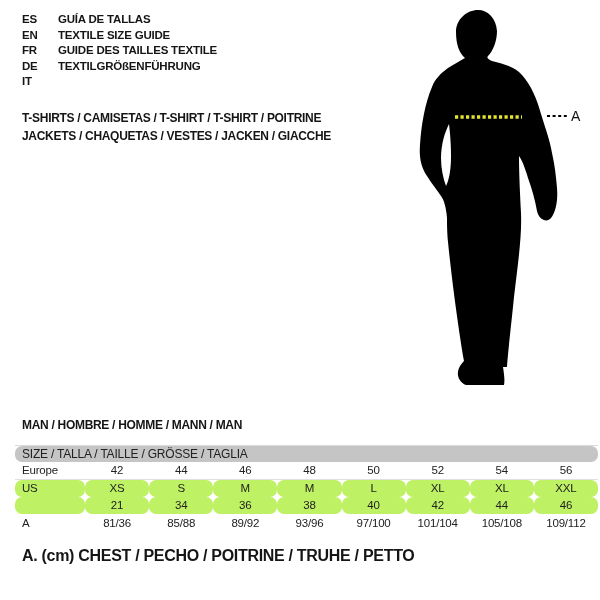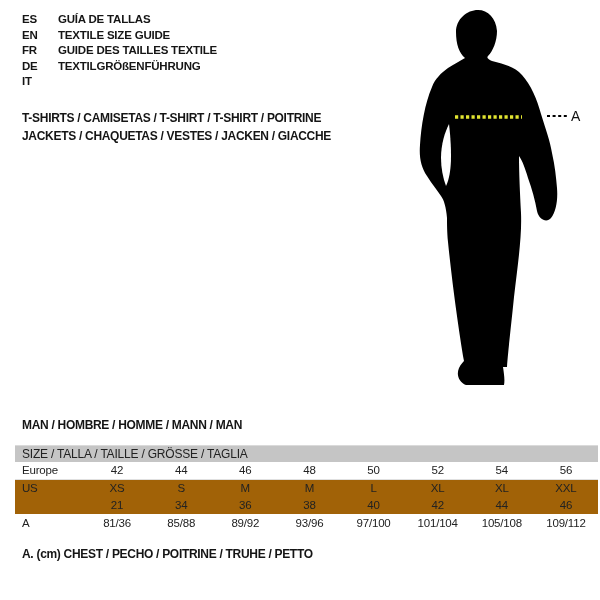--- a/index.html
+++ b/index.html
@@ -27,33 +27,33 @@
   
   .section-title { position:absolute; left:22px; top:418px; font-weight:bold; font-size:12px; letter-spacing:-0.3px; }
 
   
   table.size-table {
     position:absolute; left:15px; top:445px; width:583px;
     border-collapse:collapse; table-layout:fixed;
     font-size:11.5px; letter-spacing:-0.2px; color:#222222;
   }
   .size-table col.c-label { width:70px; }
-  .size-table th, .size-table td { font-weight:normal; height:17px; vertical-align:middle; padding:0; }
+  .size-table th, .size-table td { font-weight:normal; height:17px; vertical-align:middle; padding:0;border-radius:7px; }
   .size-table thead th {
     background:#c5c5c5; text-align:left; padding-left:7px;
     font-size:12px; height:16px; border-top:1px solid #dadada; color:#222;
   }
   .size-table .row-label { text-align:left; padding-left:7px; }
   .size-table td { text-align:center; }
-  .size-table tr.shaded { background:#a16207;margin-left:40px; }
+  .size-table tr.shaded { background:#bef264;margin-left:40px; }
   .size-table tr.shaded-top { border-top:1px solid #e0e0e0; }
   .size-table tr.tall { height:18px; }
 
   
-  .footnote { position:absolute; left:22px; top:547px; font-weight:bold; font-size:12px; letter-spacing:-0.3px; }
+  .footnote { position:absolute; left:22px; top:547px; font-weight:bold; font-size:16px; letter-spacing:-0.3px; }
 </style>
 </head>
 <body>
 
 <div class="lang-list">
   <div class="lang-row">
     <span class="lang-code">ES</span>
     <span class="lang-label">GUÍA DE TALLAS</span>
   </div>
   <div class="lang-row">

